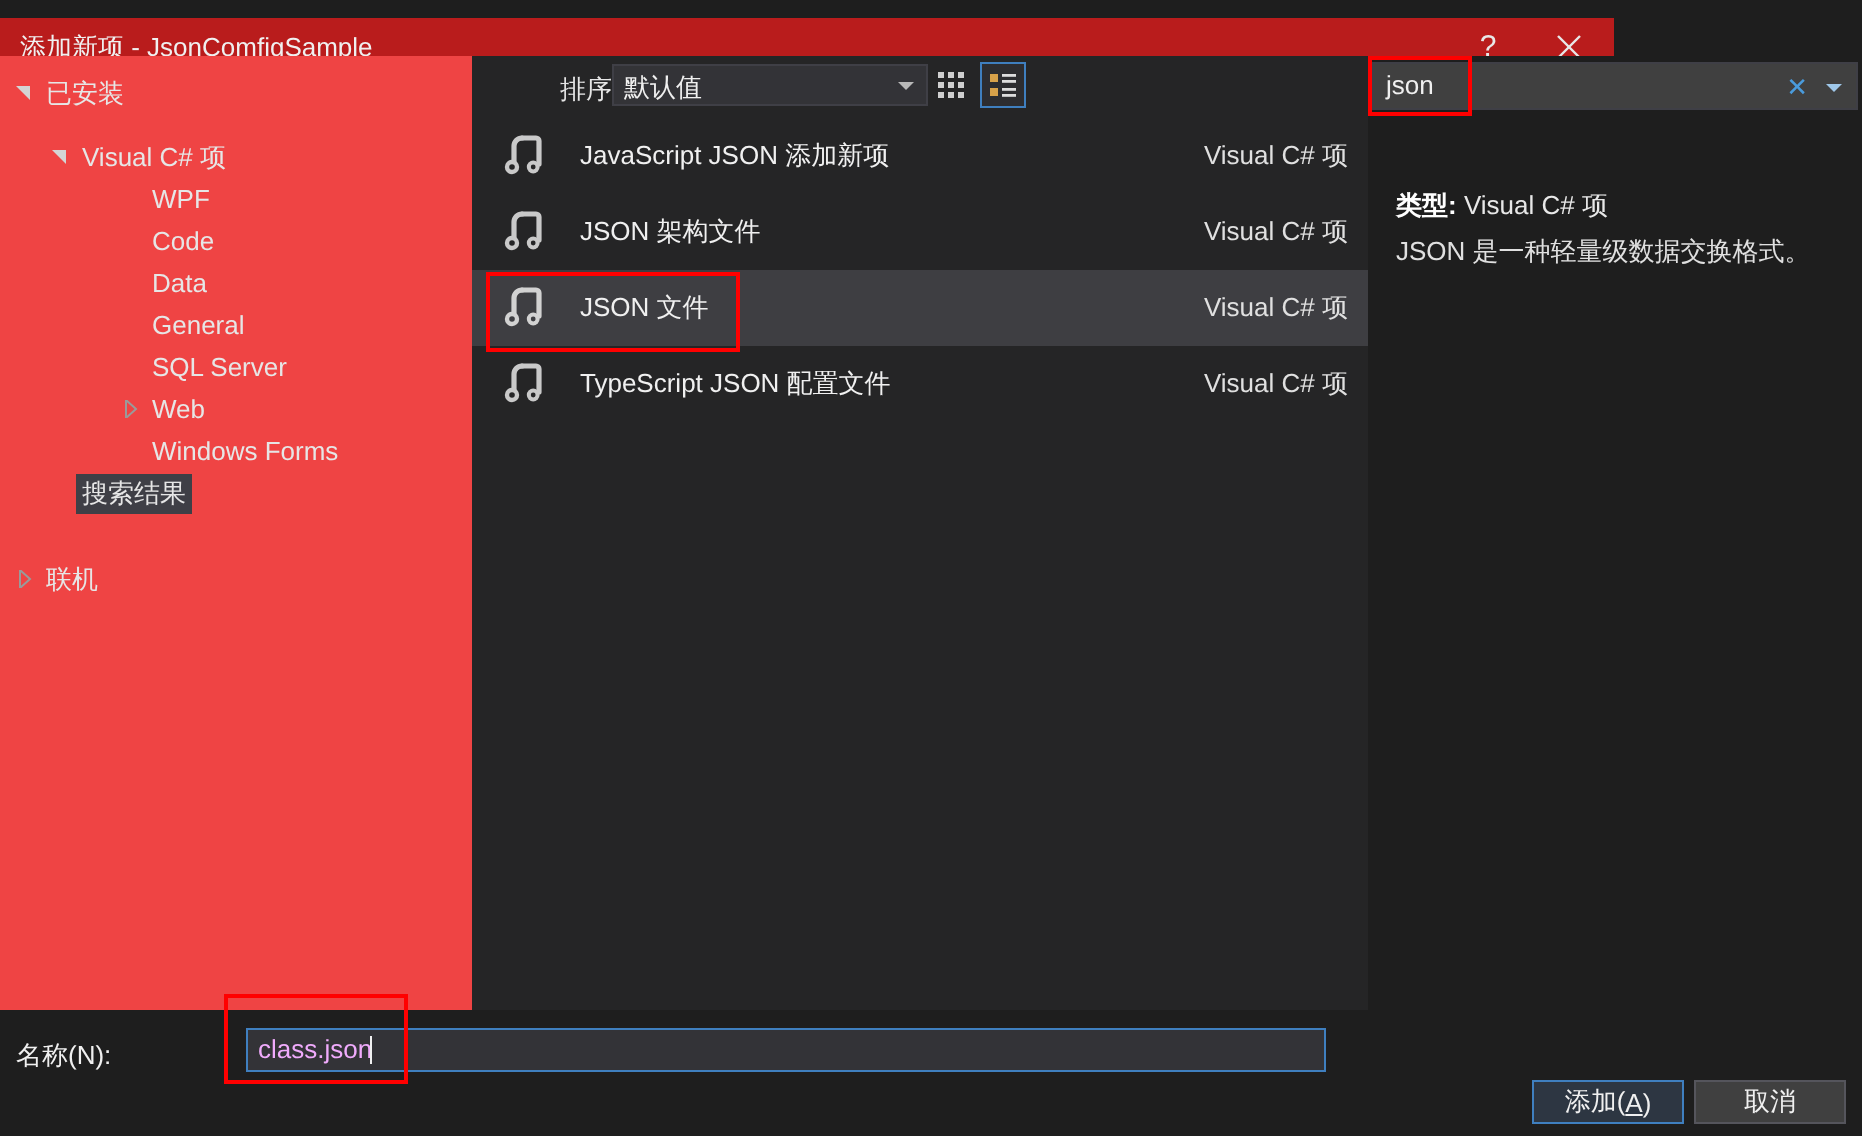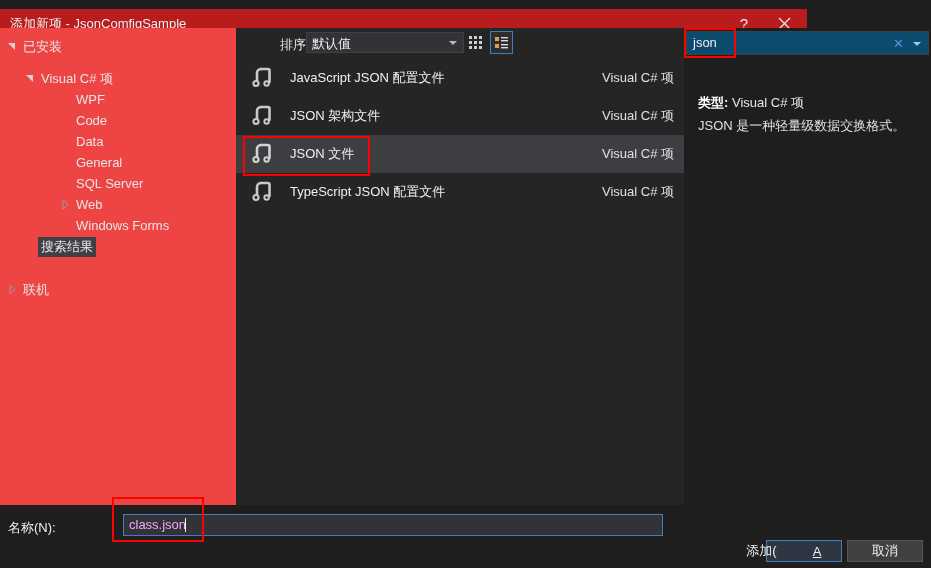--- a/index.html
+++ b/index.html
@@ -182,21 +182,21 @@
   }
   .search-wrap {
     position: absolute;
     left: 0; top: 3px;
     width: 247px; height: 25px;
   }
   .search-box {
     position: absolute;
     left: 2px; top: 0;
     width: 243px; height: 24px;
-    background: #0c4a6e;
+    background: #404040;
     border: 1px solid #3f3f46;
     box-sizing: border-box;
   }
   .search-text {
     position: absolute;
     left: 6px; top: 3px;
     font-size: 13px;
     color: #f0f0f0;
   }
   .search-clear {
@@ -273,21 +273,21 @@
     background: #404040;
     border: 1px solid #55555c;
     box-sizing: border-box;
     display: flex;
     align-items: center;
     justify-content: center;
     font-size: 13px;
     color: #f0f0f0;
     white-space: nowrap;
   }
-  .btn.add { left: 766px; border: 1px solid #3f7fbf; background: #2d3642; gap: 36px; }
+  .btn.add { left: 766px; border: 1px solid #3f7fbf; background: #2d3642; }
   .btn.cancel { left: 847px; }
   .btn .mn { text-decoration: underline; }
 
   
   .annot {
     position: absolute;
     border: 2px solid #ff0000;
     box-sizing: border-box;
     pointer-events: none;
   }
@@ -426,21 +426,21 @@
         <span class="item-icon">
           <svg width="28" height="28" viewBox="0 0 28 28">
             <path d="M13 5 h7 a1.5 1.5 0 0 1 1.5 1.5 v11.5" fill="none" stroke="#c9c9c9" stroke-width="2.6" stroke-linecap="round"></path>
             <path d="M13 5 a4 4 0 0 0 -4 4 v8" fill="none" stroke="#c9c9c9" stroke-width="2.6" stroke-linecap="round"></path>
             <circle cx="8" cy="19.5" r="3.6" fill="#c9c9c9"></circle>
             <circle cx="8" cy="19.5" r="1.4" fill="#252526"></circle>
             <circle cx="18.6" cy="19.5" r="3.2" fill="#c9c9c9"></circle>
             <circle cx="18.6" cy="19.5" r="1.2" fill="#252526"></circle>
           </svg>
         </span>
-        <span class="item-name">JavaScript JSON 配置文件</span>
+        <span class="item-name">JavaScript JSON 添加新项</span>
         <span class="item-kind">Visual C# 项</span>
       </div>
 
       <div class="item-row">
         <span class="item-icon">
           <svg width="28" height="28" viewBox="0 0 28 28">
             <path d="M13 5 h7 a1.5 1.5 0 0 1 1.5 1.5 v11.5" fill="none" stroke="#c9c9c9" stroke-width="2.6" stroke-linecap="round"></path>
             <path d="M13 5 a4 4 0 0 0 -4 4 v8" fill="none" stroke="#c9c9c9" stroke-width="2.6" stroke-linecap="round"></path>
             <circle cx="8" cy="19.5" r="3.6" fill="#c9c9c9"></circle>
             <circle cx="8" cy="19.5" r="1.4" fill="#252526"></circle>

